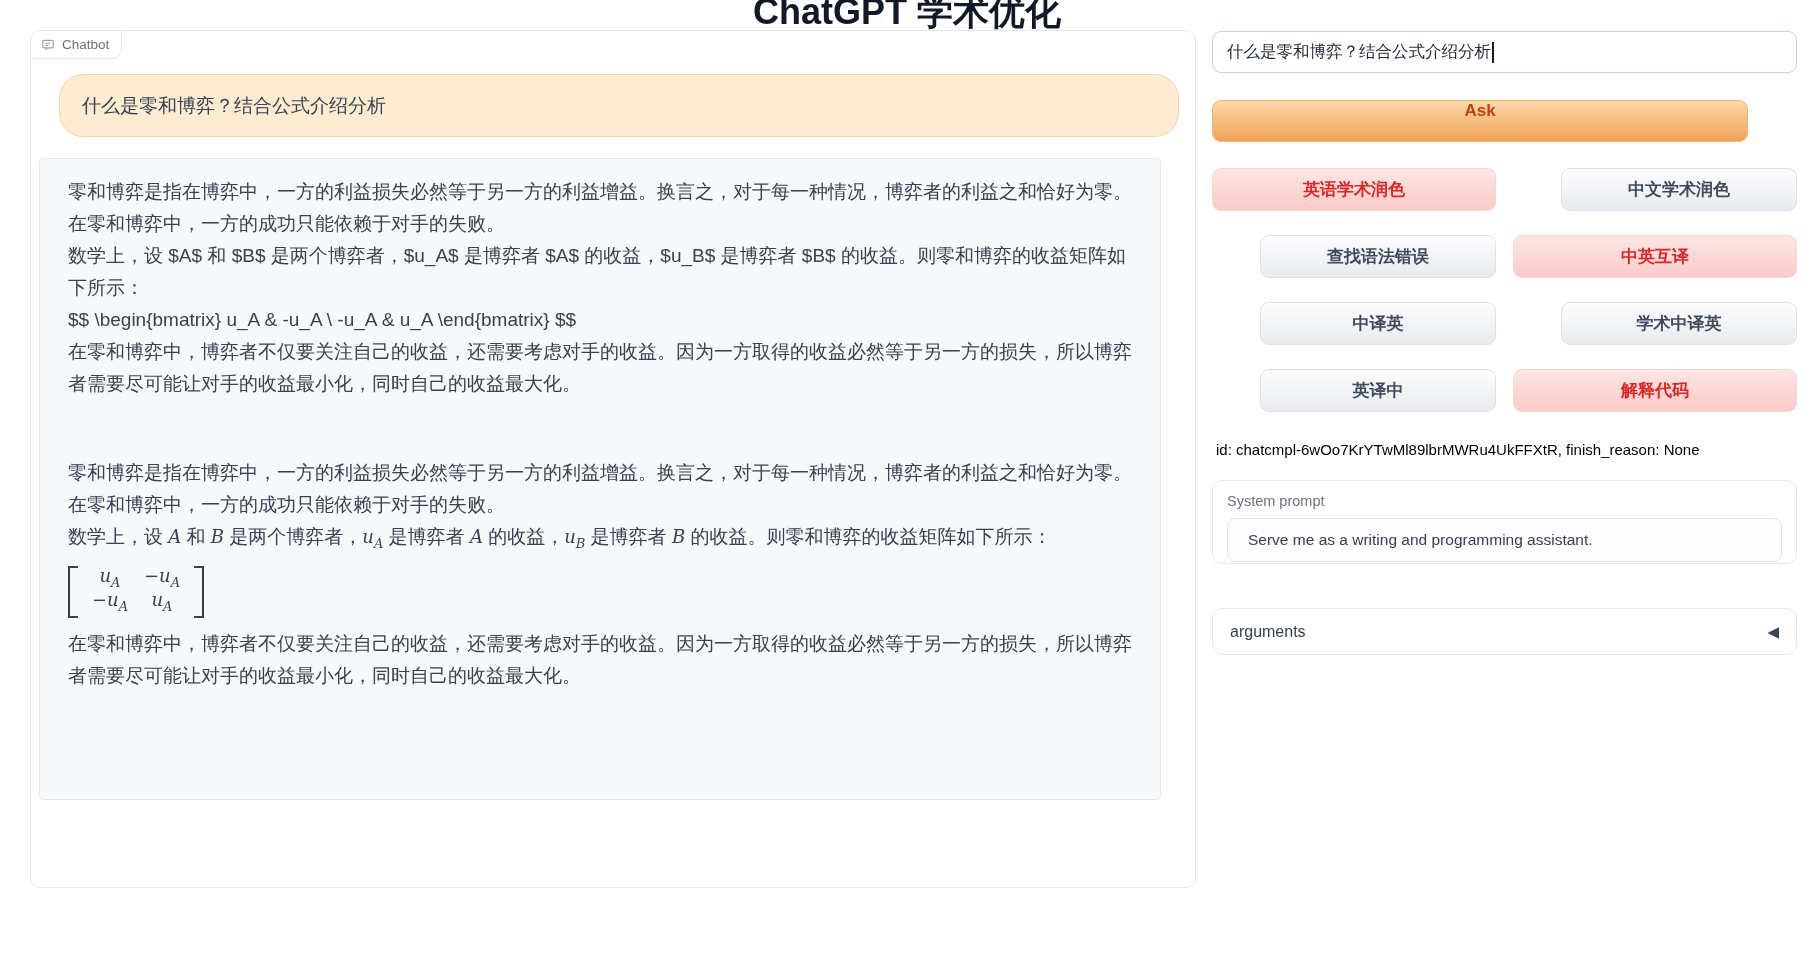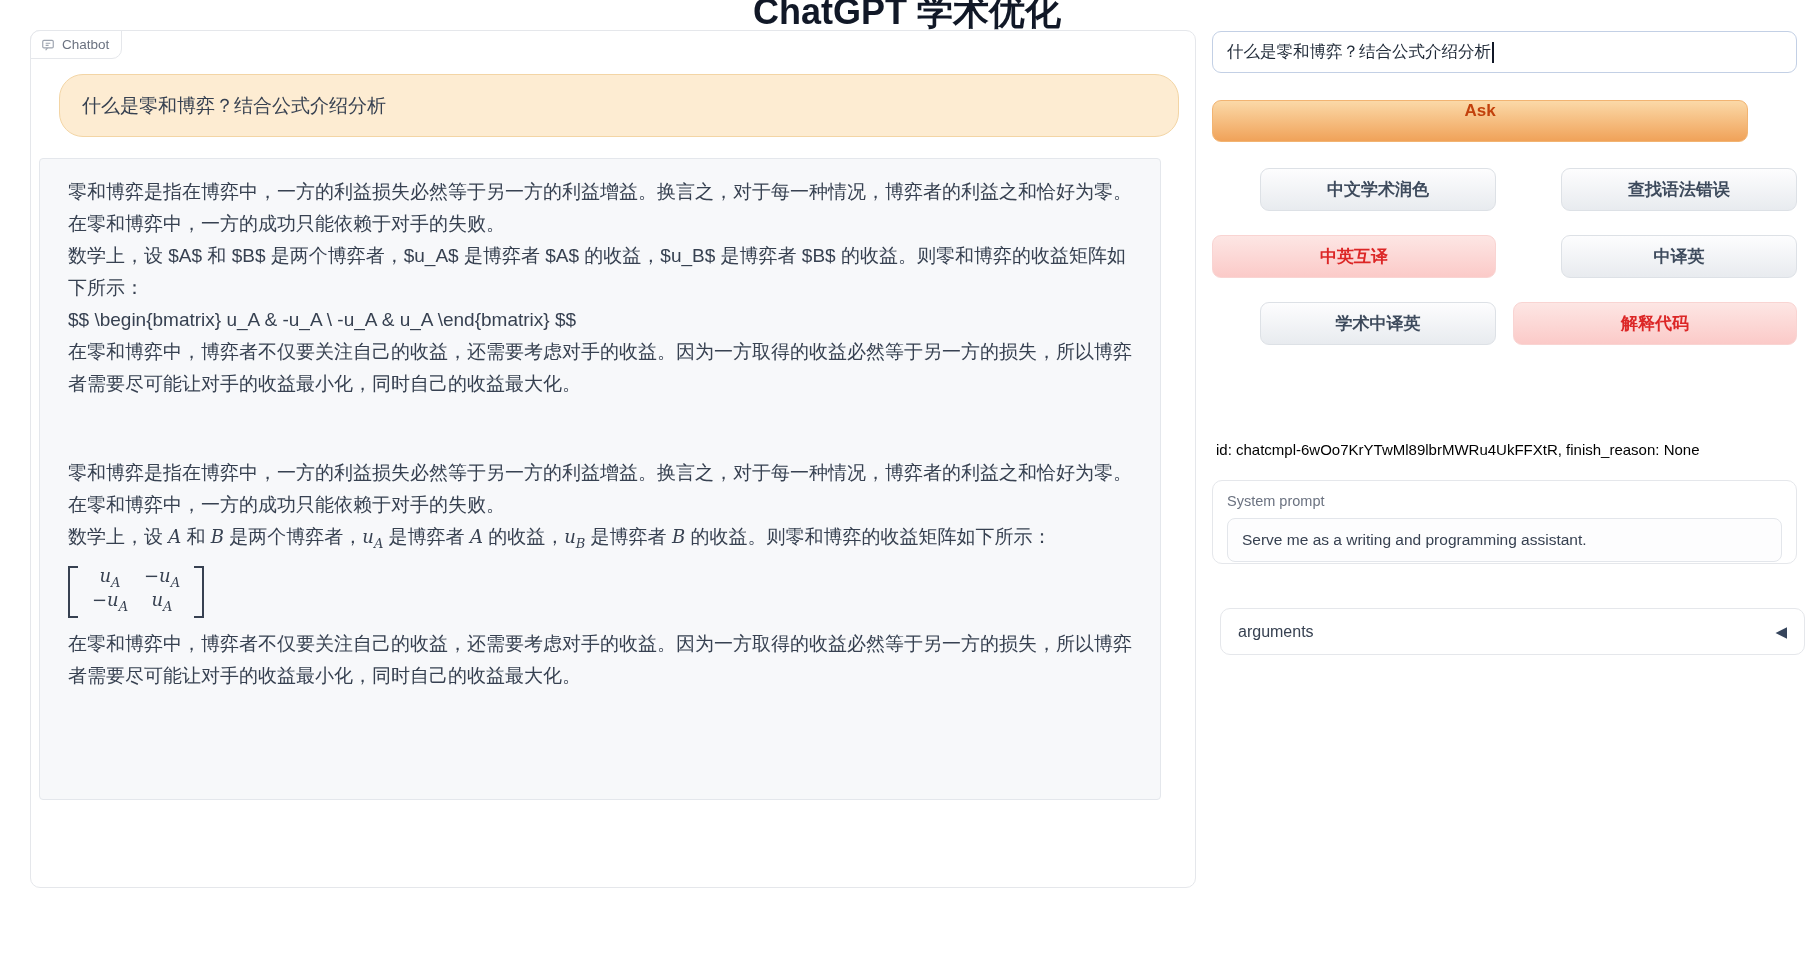--- a/index.html
+++ b/index.html
@@ -56,23 +56,23 @@
     justify-content:center;font-size:17px;font-weight:700;cursor:pointer;}
   .btn-gray{background:linear-gradient(180deg,#fdfdfe 0%,#e8ebef 100%);
     border:1px solid #dde1e6;color:#3d4a5c;margin-left:48px;}
   .btn-red{background:linear-gradient(180deg,#fde6e4 0%,#fbcac8 100%);
     border:1px solid #f9d4d2;color:#dc2626;}
   #status-line{position:absolute;left:4px;top:441px;font-size:15px;color:#000000;white-space:nowrap;}
   #sysprompt-box{position:absolute;left:0;top:480px;width:585px;height:84px;box-sizing:border-box;
     background:#fff;border:1px solid #e5e7eb;border-radius:10px;padding:12px 14px;}
   #sysprompt-label{font-size:14.5px;color:#6b7280;margin-bottom:9px;}
   #sysprompt-input{width:100%;height:44px;box-sizing:border-box;border:1px solid #e3e6eb;
-    border-radius:8px;background:#fdfdfe;padding:0 14px;font-size:15.5px;color:#374151;
+    border-radius:8px;background:#fdfdfe;padding:0 20px;font-size:15.5px;color:#374151;
     font-family:"Liberation Sans",sans-serif;outline:none;}
-  #arguments-accordion{position:absolute;left:8px;top:608px;width:585px;height:47px;box-sizing:border-box;
+  #arguments-accordion{position:absolute;left:0;top:608px;width:585px;height:47px;box-sizing:border-box;
     background:#fff;border:1px solid #e5e7eb;border-radius:10px;display:flex;align-items:center;
     justify-content:space-between;padding:0 17px;cursor:pointer;}
   #arguments-label{font-size:16px;color:#374151;}
   #accordion-arrow{font-size:15px;color:#36455c;}
 </style>
 </head>
 <body>
 
 <div id="page">
 
@@ -127,25 +127,27 @@
     <div id="prompt-input" role="textbox">
       <span>什么是零和博弈？结合公式介绍分析</span>
       <span class="caret"></span>
     </div>
 
     <div id="ask-button">
       <span>Ask</span>
     </div>
 
     <div id="fn-grid">
+      <div class="fn-btn btn-red">英语学术润色</div>
       <div class="fn-btn btn-gray">中文学术润色</div>
       <div class="fn-btn btn-gray">查找语法错误</div>
       <div class="fn-btn btn-red">中英互译</div>
       <div class="fn-btn btn-gray">中译英</div>
       <div class="fn-btn btn-gray">学术中译英</div>
+      <div class="fn-btn btn-gray">英译中</div>
       <div class="fn-btn btn-red">解释代码</div>
     </div>
 
     <div id="status-line">id: chatcmpl-6wOo7KrYTwMl89lbrMWRu4UkFFXtR, finish_reason: None</div>
 
     <div id="sysprompt-box">
       <div id="sysprompt-label">System prompt</div>
       <input id="sysprompt-input" type="text" value="Serve me as a writing and programming assistant." style="">
     </div>
 

